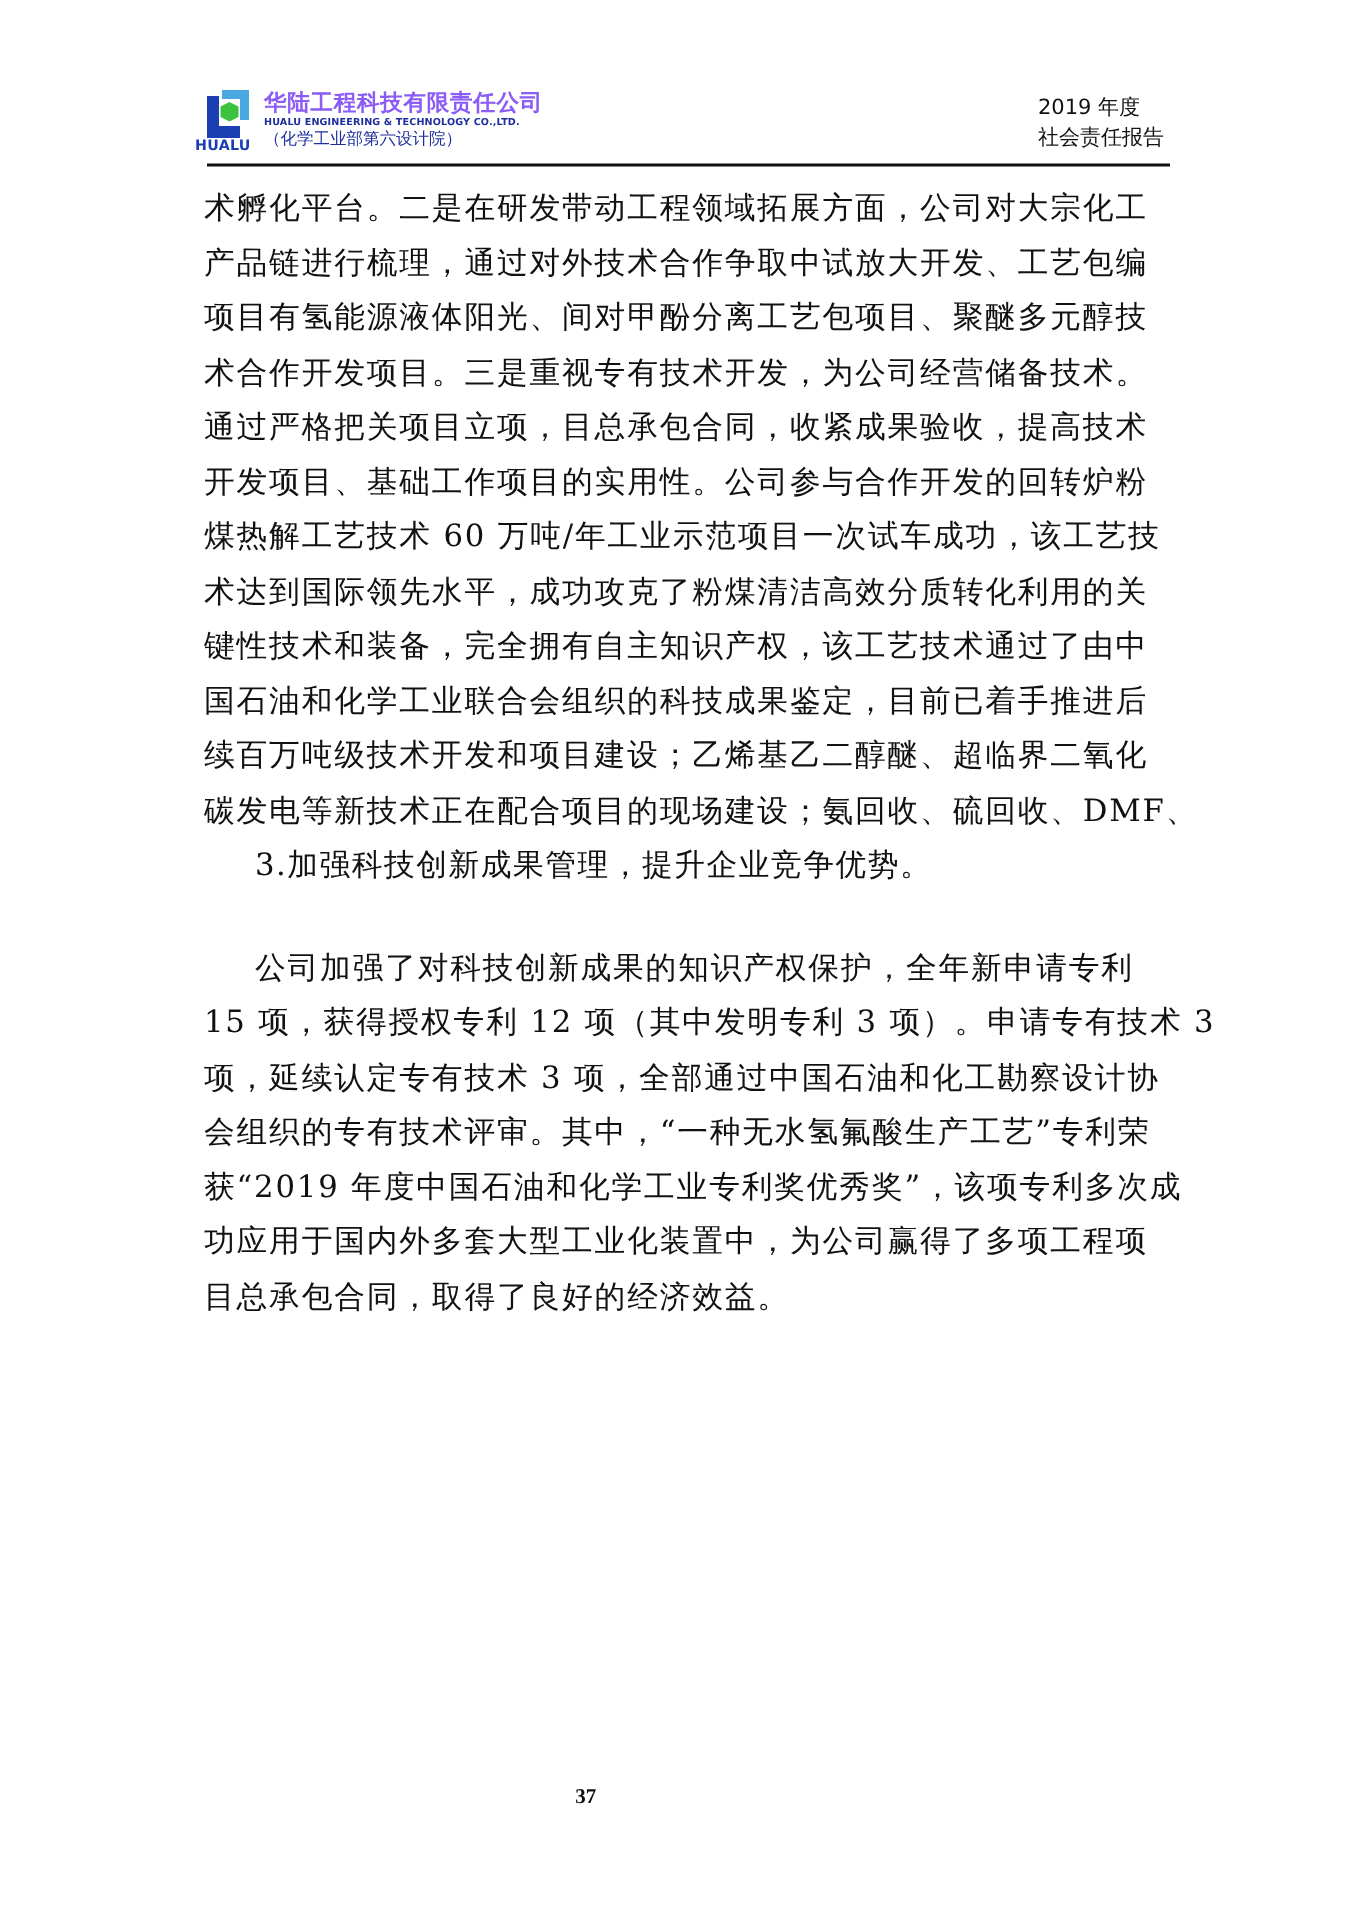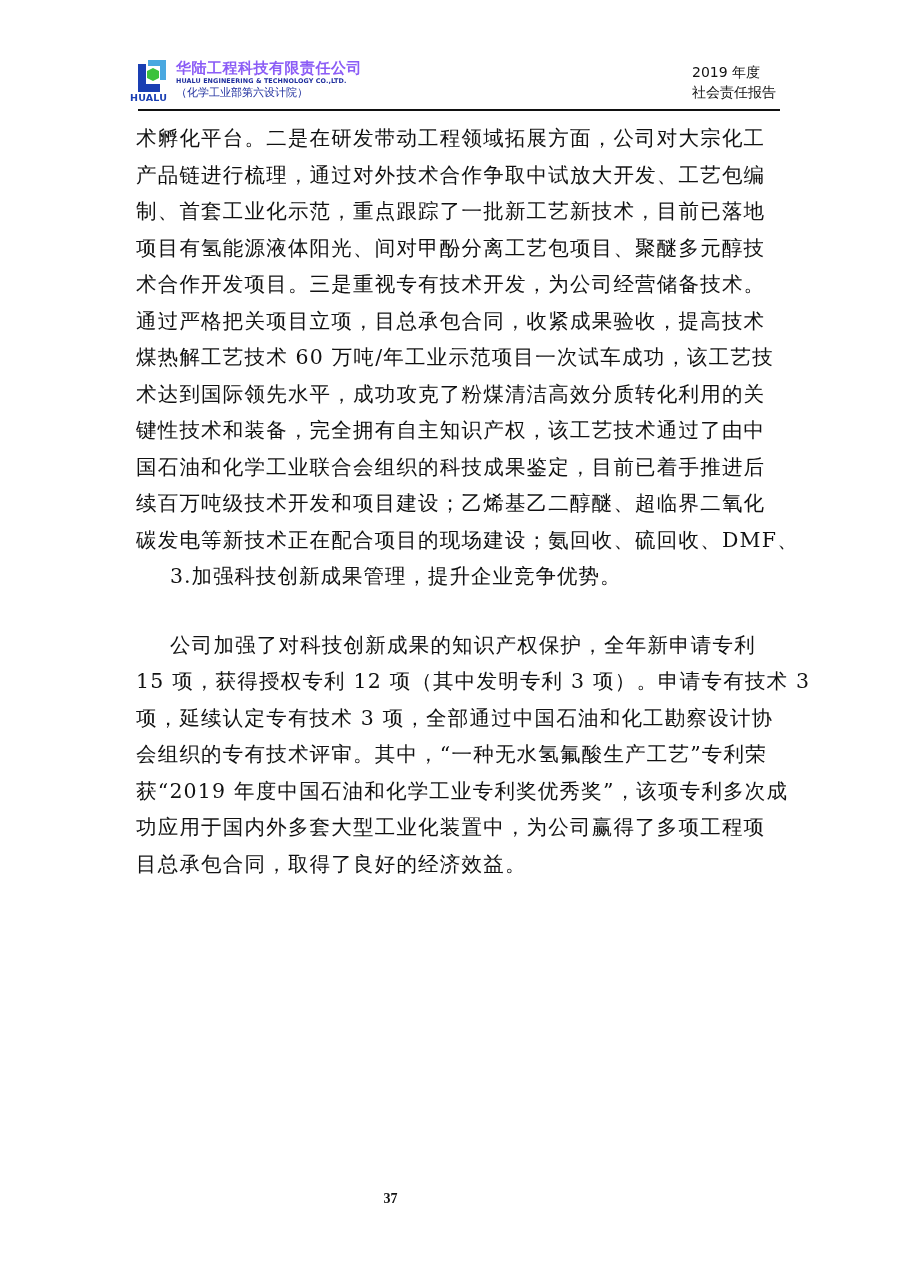--- a/index.html
+++ b/index.html
@@ -46,24 +46,24 @@
     <div>2019 年度</div>
     <div>社会责任报告</div>
   </div>
 </div>
 <div class="rule"></div>
 
 <div class="body-text">
   <div class="para">
     <span class="line">术孵化平台。二是在研发带动工程领域拓展方面，公司对大宗化工</span>
     <span class="line">产品链进行梳理，通过对外技术合作争取中试放大开发、工艺包编</span>
-    <span class="line">制、首套工业化示范，重点跟踪了一批新工艺新技术，目前已落地</span>
     <span class="line">项目有氢能源液体阳光、间对甲酚分离工艺包项目、聚醚多元醇技</span>
     <span class="line">术合作开发项目。三是重视专有技术开发，为公司经营储备技术。</span>
     <span class="line">通过严格把关项目立项，目总承包合同，收紧成果验收，提高技术</span>
+    <span class="line">开发项目、基础工作项目的实用性。公司参与合作开发的回转炉粉</span>
     <span class="line">煤热解工艺技术 60 万吨/年工业示范项目一次试车成功，该工艺技</span>
     <span class="line">术达到国际领先水平，成功攻克了粉煤清洁高效分质转化利用的关</span>
     <span class="line">键性技术和装备，完全拥有自主知识产权，该工艺技术通过了由中</span>
     <span class="line">国石油和化学工业联合会组织的科技成果鉴定，目前已着手推进后</span>
     <span class="line">续百万吨级技术开发和项目建设；乙烯基乙二醇醚、超临界二氧化</span>
     <span class="line">碳发电等新技术正在配合项目的现场建设；氨回收、硫回收、DMF、</span>
   </div>
   <span class="heading-line">3.加强科技创新成果管理，提升企业竞争优势。</span>
   <div class="para">
     <span class="line indent">公司加强了对科技创新成果的知识产权保护，全年新申请专利</span>

